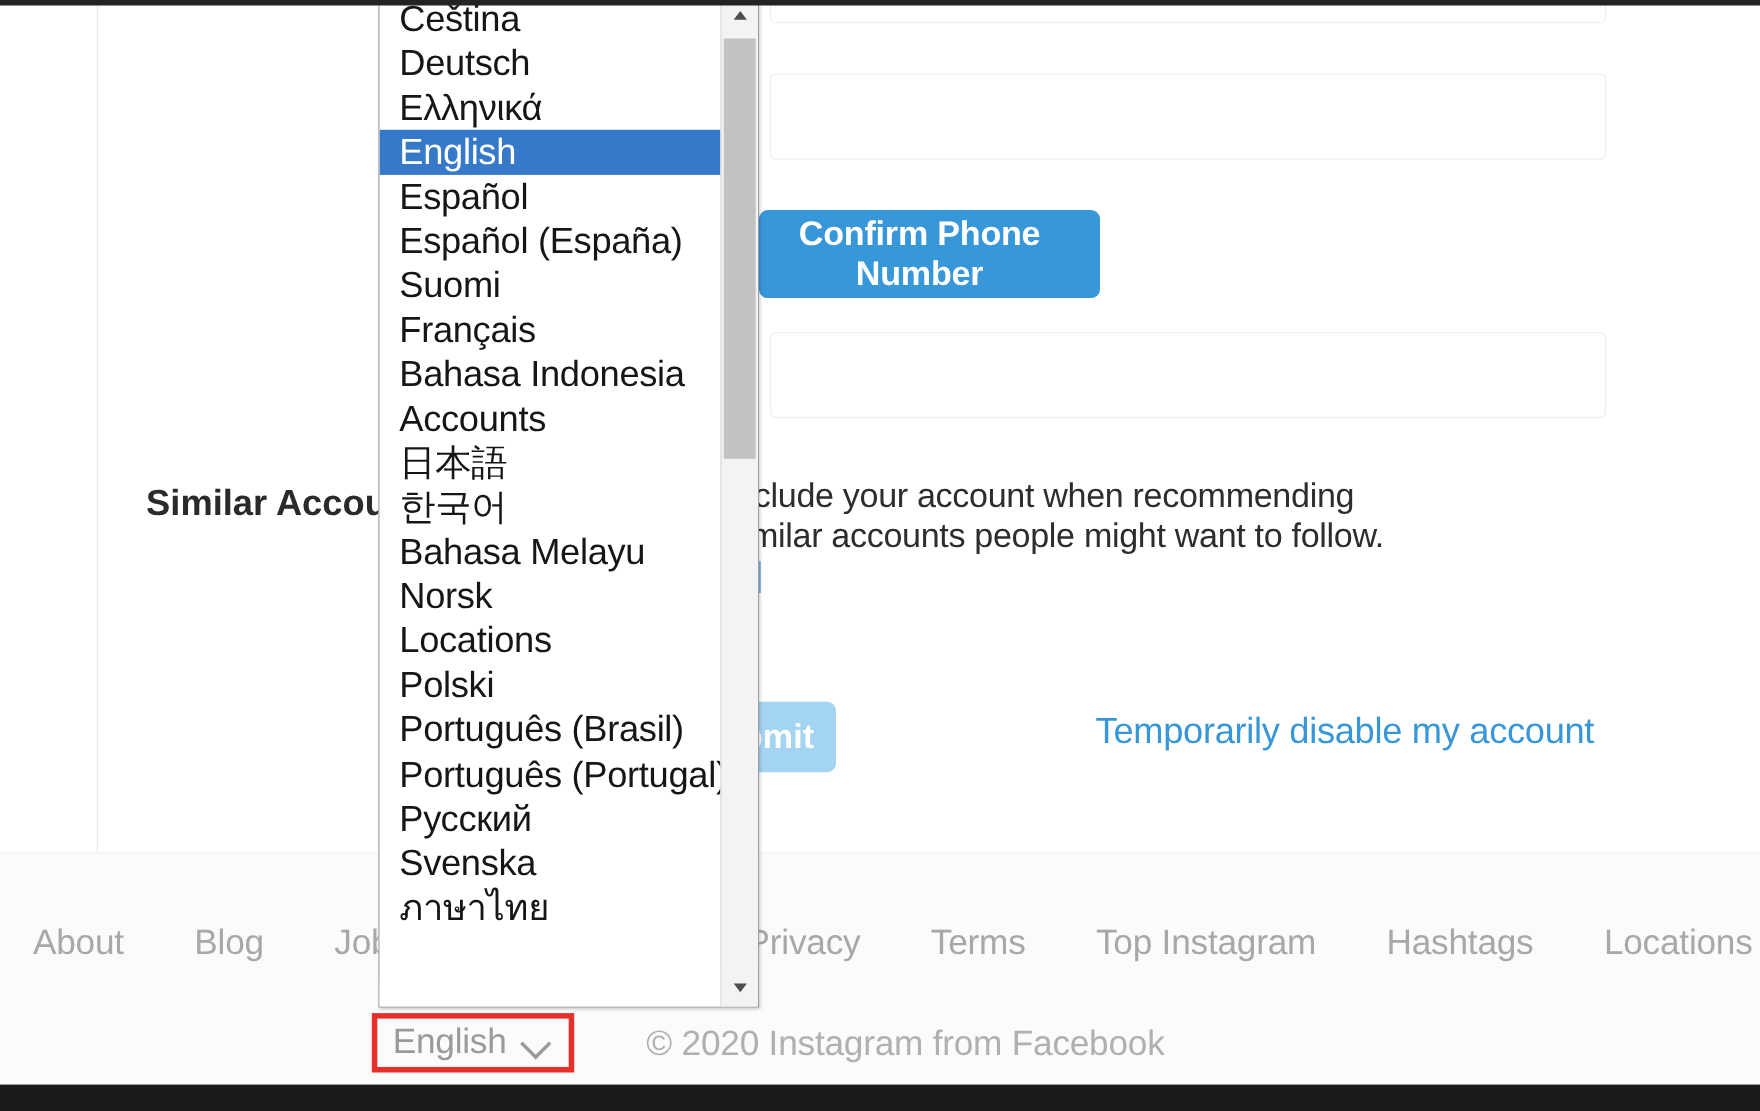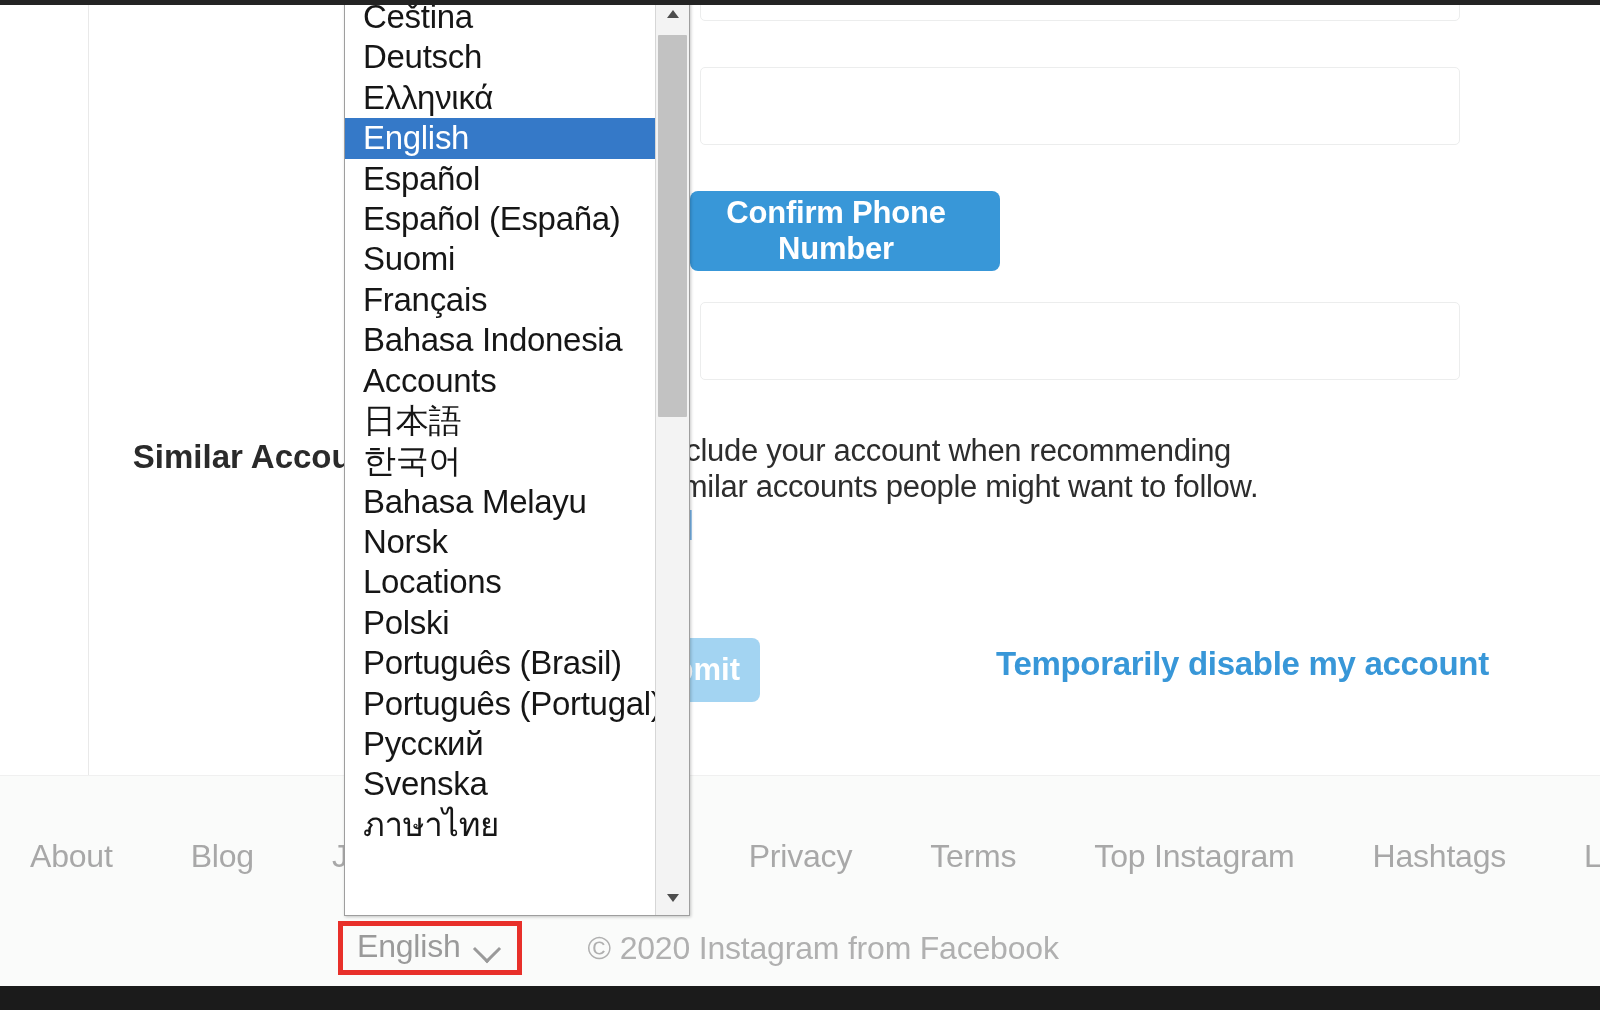--- a/index.html
+++ b/index.html
@@ -155,42 +155,41 @@
     padding-right: 20px;
     box-sizing: border-box;
     overflow: hidden;
   }
   .disable-link {
     position: absolute;
     left: 996px; top: 640px;
     font-size: 33px;
     color: #3897d8;
     text-decoration: none;
-    font-weight: 700;
+    font-weight: 400;
     letter-spacing: -0.3px;
   }
 
   
   .footer {
     position: absolute;
     left: 0; top: 770px;
     width: 1600px;
     height: 211px;
     background: #fafbfa;
     border-top: 1px solid #f0f0f0;
   }
   .footer-links {
     position: absolute;
     left: 0; top: 62px;
     width: 1600px;
     display: flex;
     align-items: center;
     padding-left: 30px;
     box-sizing: border-box;
-    gap: 14px;
   }
   .footer-link {
     font-size: 32px;
     color: #a8a8a8;
     text-decoration: none;
     margin-right: 64px;
     white-space: nowrap;
     letter-spacing: -0.2px;
   }
   .footer-bottom {

